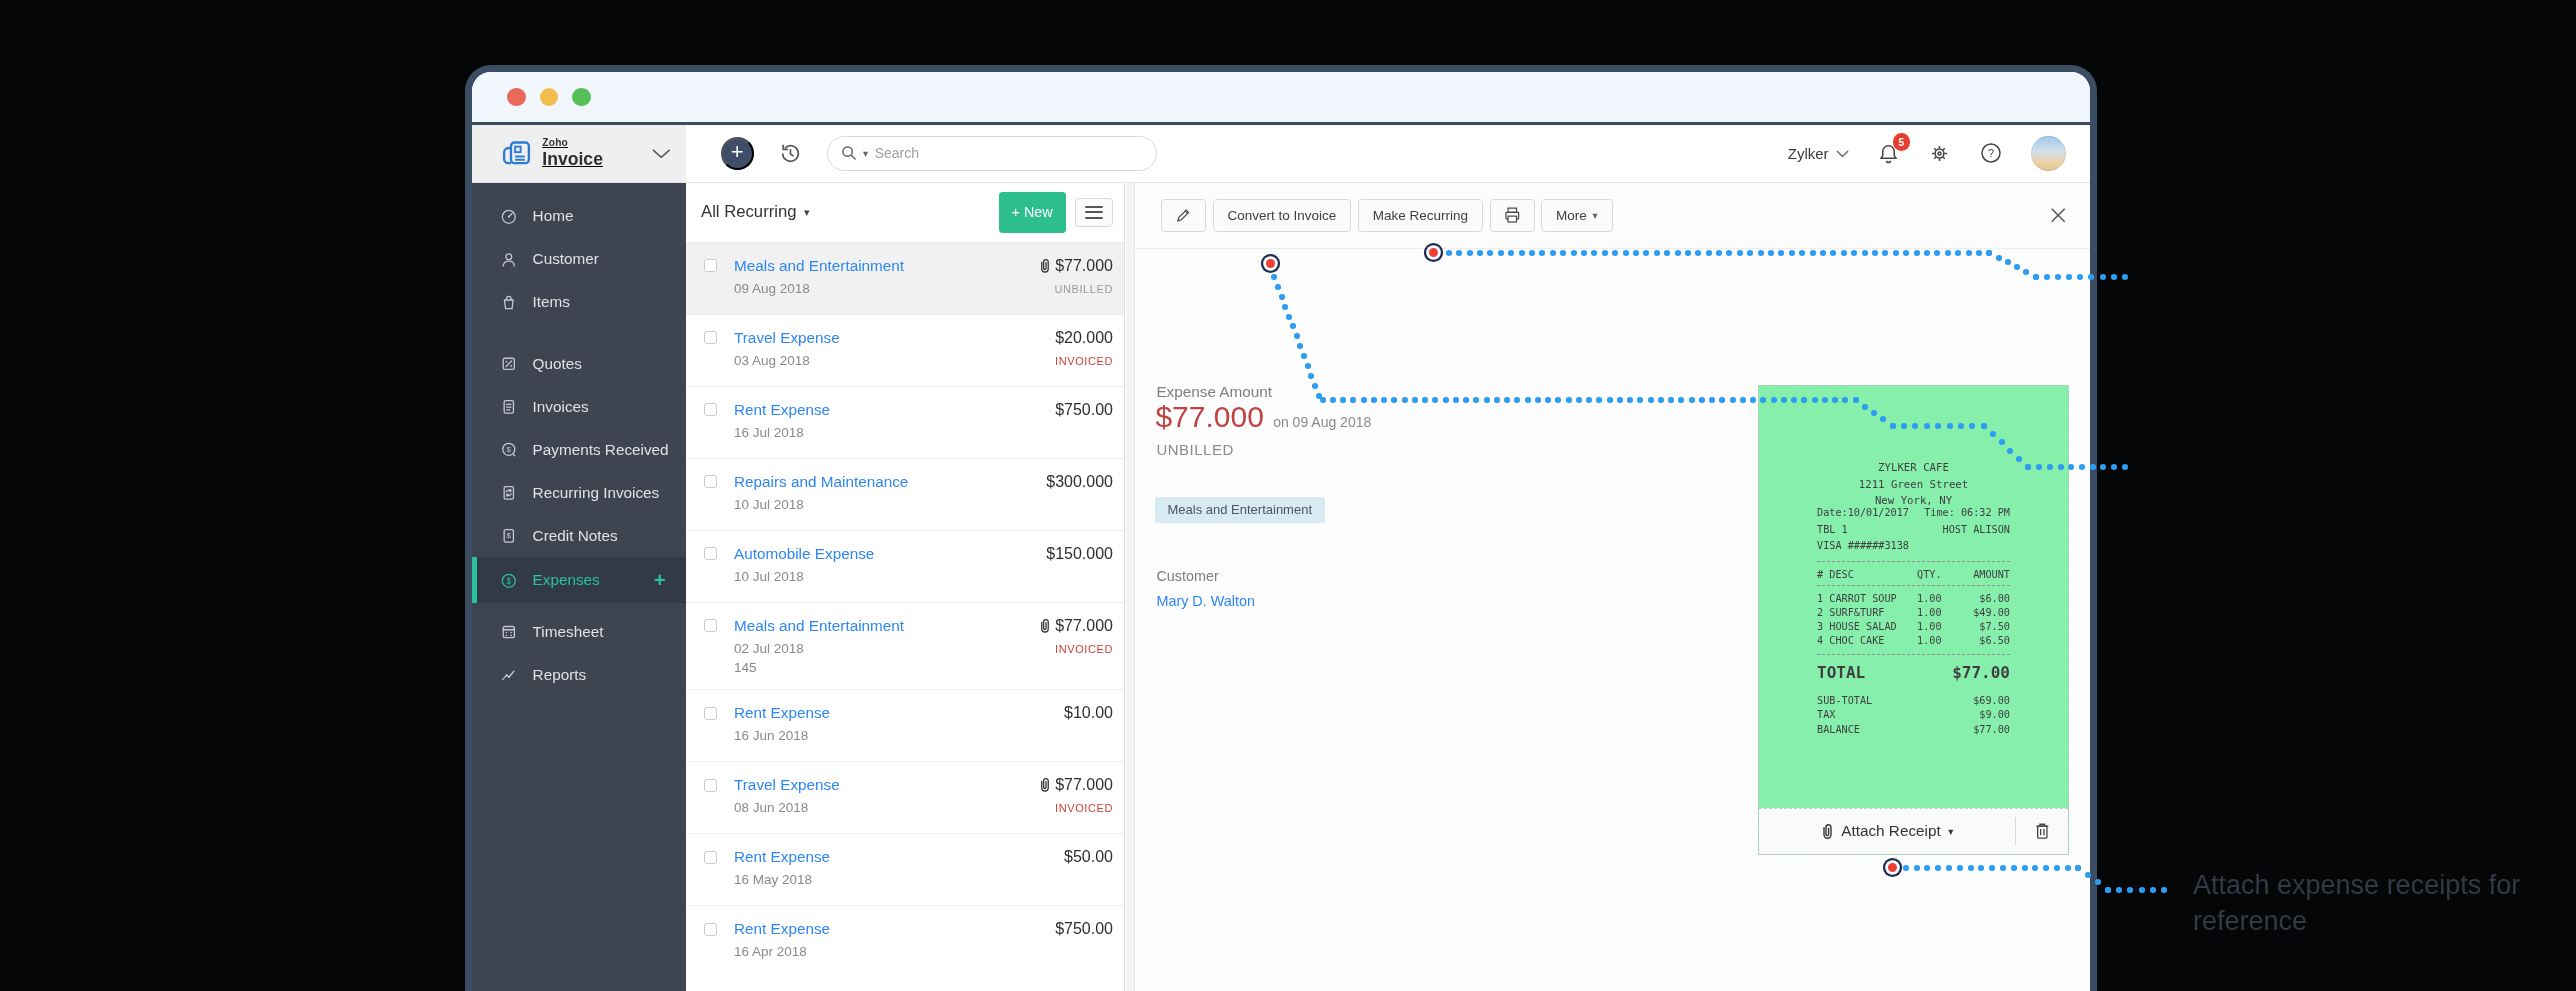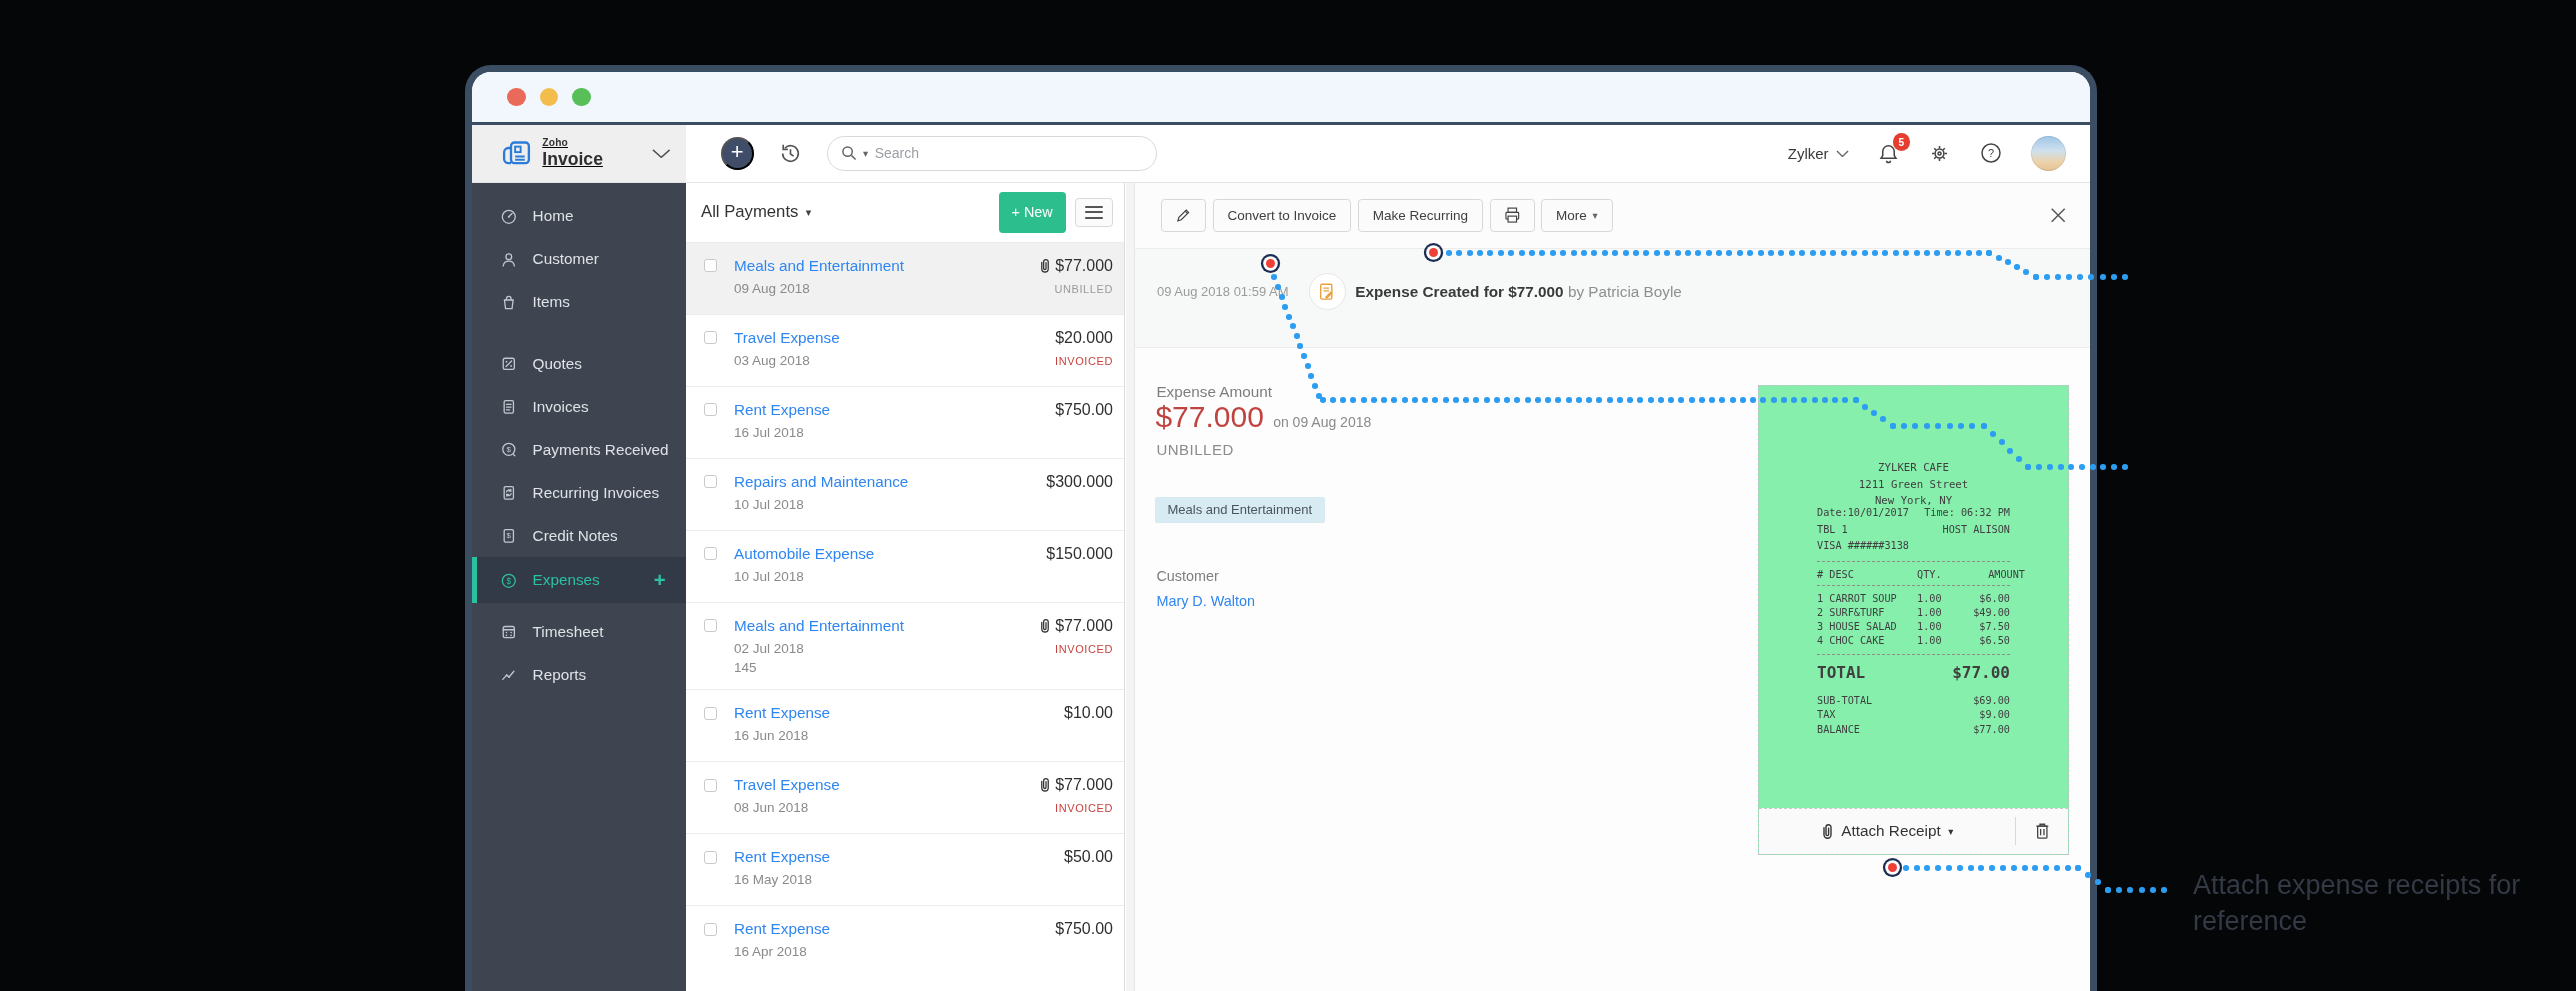--- a/index.html
+++ b/index.html
@@ -88,21 +88,21 @@
   .d-status { position:absolute; left:21.4px; top:258px; color:#8b8b8b; font-size:15px; letter-spacing:0.5px; }
   .chip { position:absolute; left:19.5px; top:314px; background:#d8eaf2; color:#4a5560; font-size:13px; padding:5.6px 13px; border-radius:1.9px; }
   .customer-label { top:385px; font-size:14.4px; }
   .customer-name { position:absolute; left:21.4px; top:410px; color:#2e86f2; font-size:14.4px; }
   
   .receipt-box { position:absolute; left:623px; top:202px; width:311px; height:470px; border:1.4px dashed #bfc3c7; background:#86efac; font-family:"DejaVu Sans Mono", monospace; color:#3f3f3f; }
   .r-store { position:absolute; top:74px; left:0; right:0; text-align:center; font-size:10.7px; line-height:16.7px; }
   .r-meta { position:absolute; top:119px; left:58px; right:58px; }
   .r-meta-row { display:flex; justify-content:space-between; font-size:10.2px; line-height:16.7px; }
   .r-dash { position:absolute; left:58px; right:58px; border-top:1.4px dashed #8d8d8d; }
-  .r-cols { position:absolute; top:183px; left:58px; right:43px; display:flex; font-size:10.2px;align-items:center; }
+  .r-cols { position:absolute; top:183px; left:58px; right:58px; display:flex; font-size:10.2px;align-items:center; }
   .r-cols .c1 { width:100px; } .r-cols .c2 { width:43px; } .r-cols .c3 { flex:1; text-align:right; }
   .r-items { position:absolute; top:206px; left:58px; right:58px; }
   .r-item { display:flex; font-size:10.2px; line-height:14px; }
   .r-item .c1 { width:100px; } .r-item .c2 { width:43px; } .r-item .c3 { flex:1; text-align:right; }
   .r-total { position:absolute; top:277px; left:58px; right:58px; display:flex; justify-content:space-between; font-size:16px; font-weight:bold; }
   .r-summary { position:absolute; top:308px; left:58px; right:58px; }
   .r-sum-row { display:flex; justify-content:space-between; font-size:10.2px; line-height:14.4px; }
   .attach-bar { position:absolute; left:0; right:0; bottom:0; height:46px; border-top:1.4px dashed #c9c9c9; background:#fafafa; display:flex; align-items:center; }
   .attach-main { flex:1; display:flex; align-items:center; justify-content:center; gap:7.4px; font-size:15.3px; color:#333; font-weight:500; font-family:"Liberation Sans",sans-serif; }
   .attach-div { width:0.9px; height:28px; background:#d9d9d9; }
@@ -330,21 +330,21 @@
             </span>
             <span>Reports</span>
 
           </div>
         </aside>
 
       <section class="listcol">
         <div class="list-inner">
           <div class="list-header">
             <span class="list-title">
-              <span>All Payments</span>
+              <span>All Recurring</span>
               <span class="caret">▾</span>
             </span>
             <button class="new-btn">+ New</button>
             <span class="menu-btn">
                 <span></span>
                 <span></span>
                 <span></span>
               </span>
           </div>
           <div class="rows">
@@ -526,34 +526,20 @@
             <span>More</span>
             <span class="caret">▾</span>
           </button>
           <span class="close-x">
             <svg width="20.4" height="20.4" viewBox="0 0 22 22" stroke="#555" stroke-width="1.6">
                 <path d="M4 4l14 14M18 4L4 18"></path>
               </svg>
           </span>
         </div>
 
-        <div class="history">
-          <span class="h-time">09 Aug 2018 01:59 AM</span>
-          <span class="h-icon">
-            <svg width="20.4" height="20.4" viewBox="0 0 22 22" fill="none" stroke="#eda03a" stroke-width="1.5">
-              <rect x="4" y="2.5" width="12" height="16" rx="1.5"></rect>
-              <path d="M7 6.5h6M7 9.5h6" stroke-width="1.3"></path>
-              <path d="M9.5 15.5l5.5-5.5 2 2-5.5 5.5-2.6.6z" fill="#eda03a" stroke="none"></path>
-            </svg>
-          </span>
-          <span class="h-text">
-            <span>Expense Created for $77.000</span>
-            <span class="by">by Patricia Boyle</span>
-          </span>
-        </div>
 
         <div class="d-label amount-label">Expense Amount</div>
         <div class="amount-line">
           <span class="big-amount">$77.000</span>
           <span class="amount-date">on 09 Aug 2018</span>
         </div>
         <div class="d-status">UNBILLED</div>
         <div class="chip">Meals and Entertainment</div>
         <div class="d-label customer-label">Customer</div>
         <div class="customer-name">Mary D. Walton</div>

